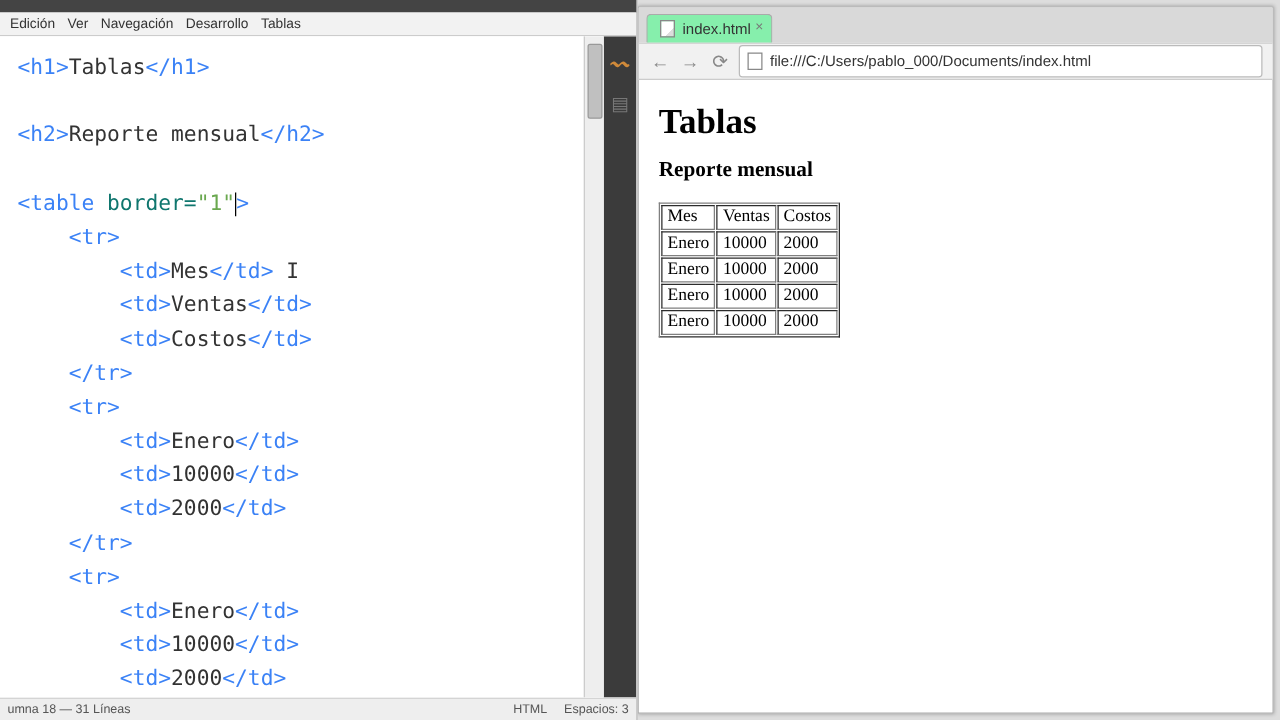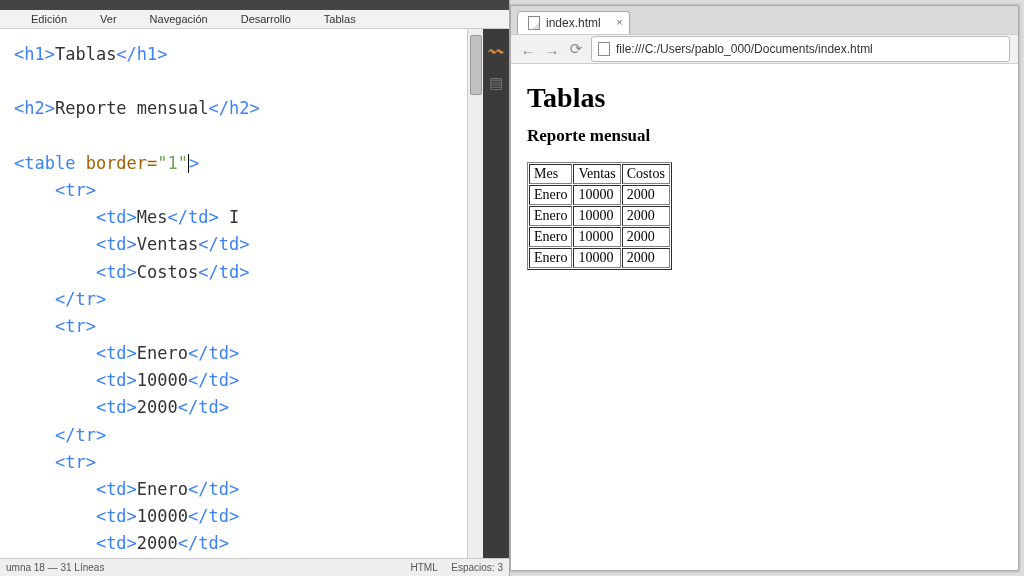--- a/index.html
+++ b/index.html
@@ -35,40 +35,40 @@
   }
   .editor-menu {
     background: #f2f2f2;
     border-bottom: 1px solid #ccc;
     display: flex;
     gap: 10px;
     padding: 3px 8px;
     font-size: 11px;
     color: #333;
   }
-  .editor-menu span { cursor: default; margin-left: 23px; }
+  .editor-menu span { cursor: default; }
   .editor-body {
     flex: 1;
     display: flex;
     overflow: hidden;
     background: #ffffff;
     position: relative;
   }
   .code {
     flex: 1;
     padding: 12px 8px 8px 14px;
     font-family: "Consolas","Menlo",monospace;
     font-size: 17px;
     line-height: 1.6;
     white-space: pre;
     color: #333;
     overflow: hidden;
   }
   .tag { color: #3b82f6; text-align: right; }
-  .attr { color: #a16207; text-align: right; }
+  .attr { color: #0f766e; text-align: right; }
   .val  { color: #6aa84f; }
   .cursor {
     display:inline-block;
     width:1px;
     height:1.1em;
     background:#000;
     vertical-align:text-bottom;
   }
   .editor-scrollbar {
     width: 16px;
@@ -119,25 +119,25 @@
     box-shadow: 0 0 3px rgba(0,0,0,0.3);
   }
   .tabstrip {
     height: 28px;
     background: #d9d9d9;
     display:flex;
     align-items:flex-end;
     padding-left:6px;
   }
   .tab {
-    background:#ffffff;
+    background:#86efac;
     border:1px solid #aaa;
     border-bottom:none;
     border-radius:4px 4px 0 0;
-    padding:4px 28px 4px 10px;
+    padding:4px 16px 4px 10px;
     font-size:12px;
     color:#333;
     display:flex;
     align-items:center;
     gap:6px;
     position:relative;
   }
   .tab .file-icon {
     width:12px;height:14px;
     border:1px solid #888;

